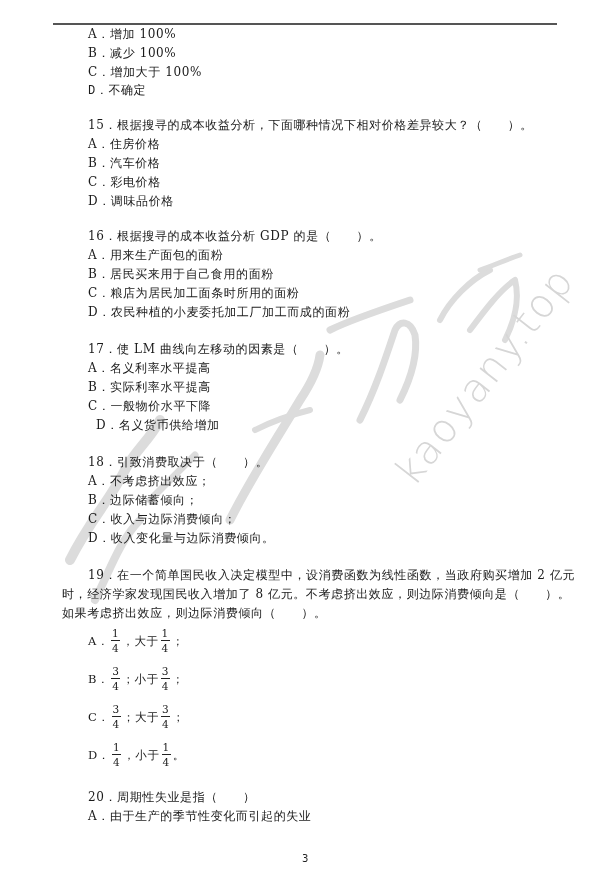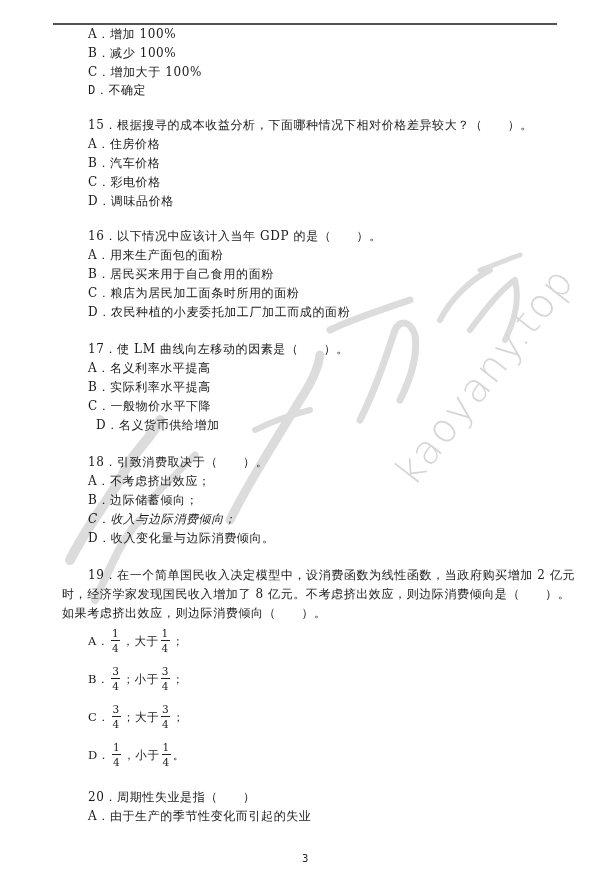--- a/index.html
+++ b/index.html
@@ -130,21 +130,21 @@
       <span>B．</span><span>汽车价格</span>
     </div>
     <div class="line" style="left:88px; top:175px;">
       <span>C．</span><span>彩电价格</span>
     </div>
     <div class="line" style="left:88px; top:194px;">
       <span>D．</span><span>调味品价格</span>
     </div>
 
     <div class="line" style="left:88px; top:229px;">
-      <span>16．</span><span>以下情况中应该计入当年 GDP 的是（　　）。</span>
+      <span>16．</span><span>根据搜寻的成本收益分析 GDP 的是（　　）。</span>
     </div>
     <div class="line" style="left:88px; top:248px;">
       <span>A．</span><span>用来生产面包的面粉</span>
     </div>
     <div class="line" style="left:88px; top:267px;">
       <span>B．</span><span>居民买来用于自己食用的面粉</span>
     </div>
     <div class="line" style="left:88px; top:286px;">
       <span>C．</span><span>粮店为居民加工面条时所用的面粉</span>
     </div>
@@ -170,21 +170,21 @@
 
     <div class="line" style="left:88px; top:455px;">
       <span>18．</span><span>引致消费取决于（　　）。</span>
     </div>
     <div class="line" style="left:88px; top:474px;">
       <span>A．</span><span>不考虑挤出效应；</span>
     </div>
     <div class="line" style="left:88px; top:493px;">
       <span>B．</span><span>边际储蓄倾向；</span>
     </div>
-    <div class="line" style="left:88px; top:512px;font-style:italic;">
+    <div class="line" style="left:88px; top:512px;">
       <span>C．</span><span>收入与边际消费倾向；</span>
     </div>
     <div class="line" style="left:88px; top:531px;">
       <span>D．</span><span>收入变化量与边际消费倾向。</span>
     </div>
 
     <div class="line" style="left:88px; top:568px;">
       <span>19．</span><span>在一个简单国民收入决定模型中，设消费函数为线性函数，当政府购买增加 2 亿元</span>
     </div>
     <div class="line" style="left:62px; top:587px;">

